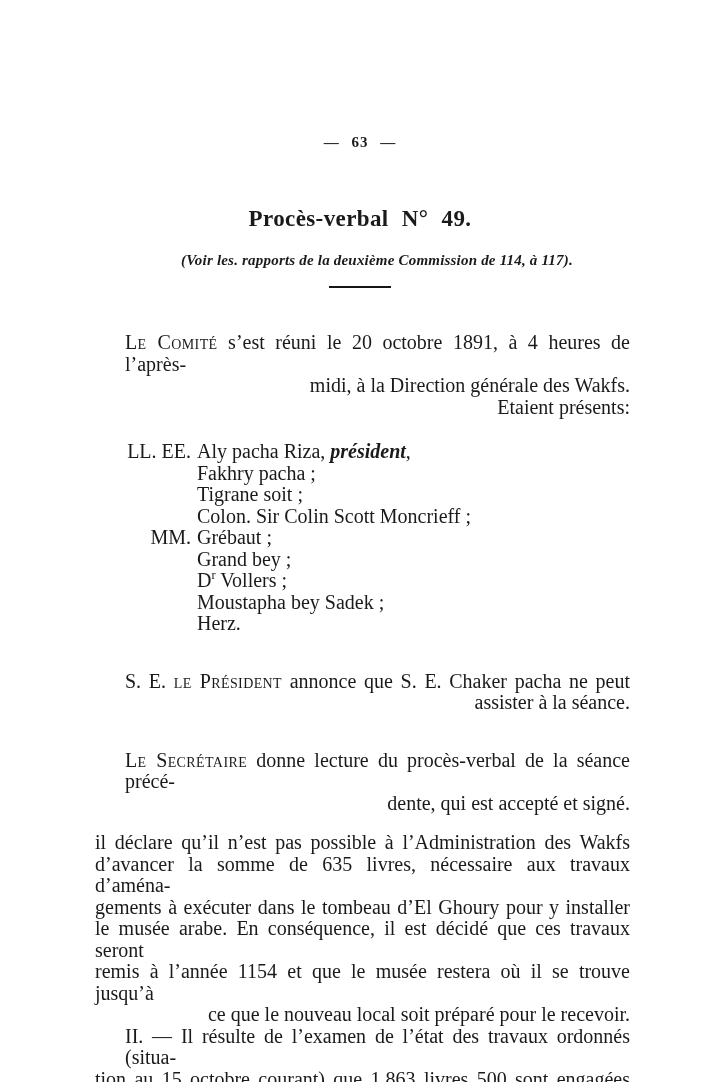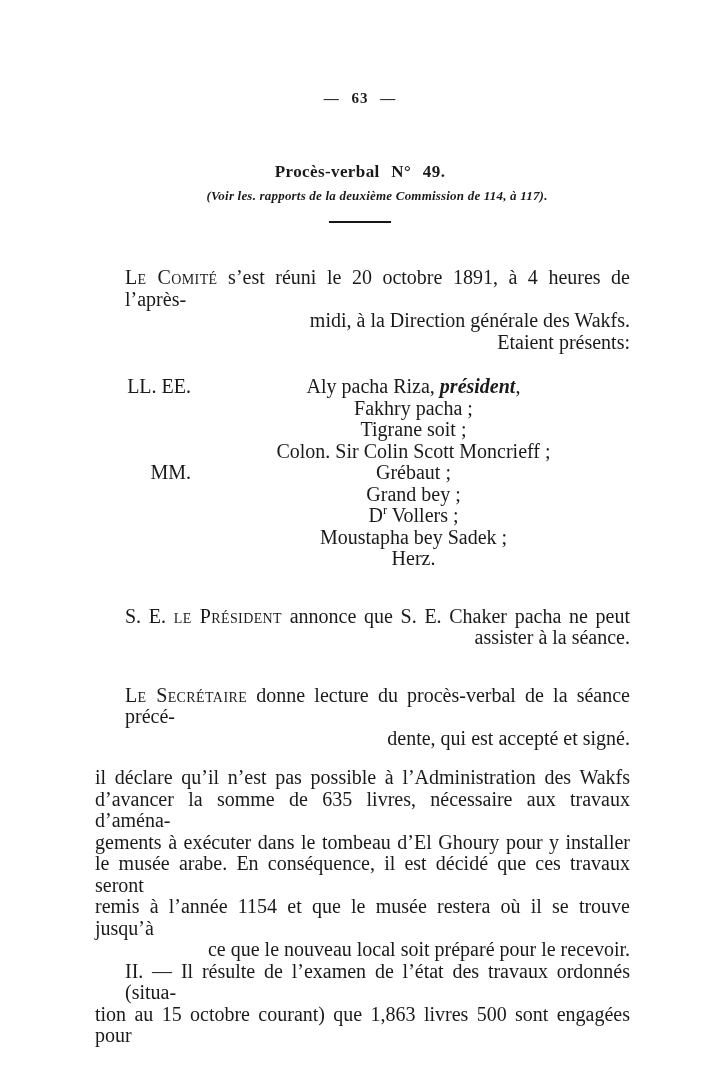--- a/index.html
+++ b/index.html
@@ -13,35 +13,36 @@
     overflow: hidden;
     margin: 0 auto;
   }
   .pagenum {
     padding-top: 90px;
     text-align: center;
     font-weight: 700;
     font-size: 15px;
     letter-spacing: 1px;
     word-spacing: 7px;
+    margin-top: 44px;
   }
   .doc-title {
     margin-top: 55px;
     text-align: center;
     font-weight: 700;
-    font-size: 17px;
+    font-size: 23px;
     word-spacing: 7px;
     letter-spacing: 0.4px;
   }
   .doc-subtitle {
-    margin-top: 6px;
+    margin-top: 20px;
     text-align: center;
     font-weight: 700;
     font-style: italic;
-    font-size: 13px;
+    font-size: 15px;
     letter-spacing: 0.2px;
     padding-left: 34px;
   }
   .rule {
     width: 62px;
     height: 0;
     border-top: 2.5px solid #161616;
     margin: 17px auto 0 auto;
   }
   .docbody {
@@ -58,21 +59,21 @@
   .sup { vertical-align: super; font-size: 0.62em; line-height: 0; }
   .attendees { margin-top: 23px; }
   .arow { display: flex; }
   .aprefix {
     width: 102px;
     text-align: right;
     padding-right: 6px;
     box-sizing: border-box;
     white-space: pre;
   }
-  .aname { flex: 1; text-align: center; }
+  .aname { flex: 1; }
   .gap-md { margin-top: 36px; }
   .gap-i1 { margin-top: 18px; }
 </style>
 </head>
 <body>
 
 <div class="page">
   <div class="pagenum">— 63 —</div>
   <div class="doc-title">Procès-verbal N° 49.</div>
   <div class="doc-subtitle">(Voir les. rapports de la deuxième Commission de 114, à 117).</div>

